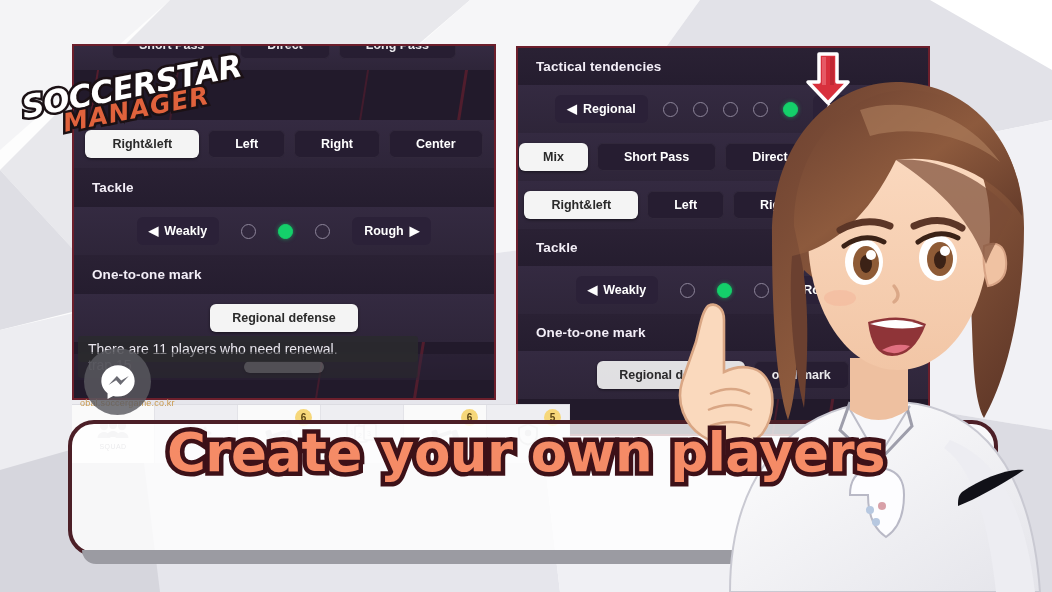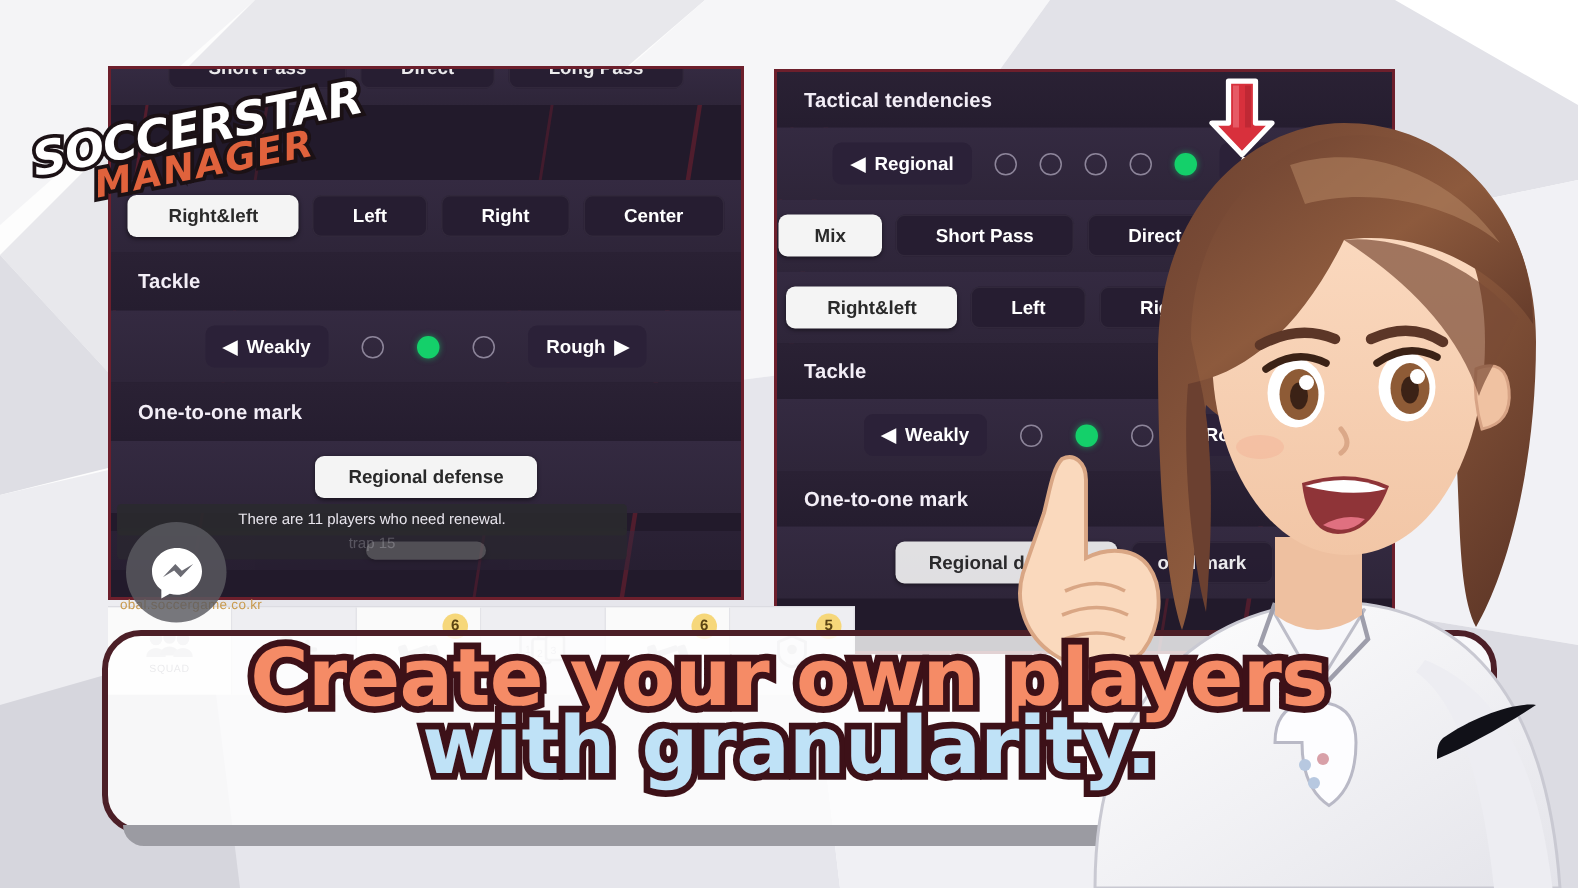--- a/index.html
+++ b/index.html
@@ -66,24 +66,23 @@
   }
   .dot.on { background:#14d06a; border-color:#14d06a; box-shadow:0 0 4px rgba(20,208,106,.6); }
 
   
   .cue-arrow { position:absolute; z-index:6; width:46px; height:54px; }
 
   
   .toast {
     position:absolute; z-index:8;
     background:rgba(42,42,46,.88);
-    color:#e9e6ee; font-size:10px;
+    color:#e9e6ee; font-size:14px;
     padding:5px 10px; border-radius:3px;
     white-space:nowrap;
-    text-align:center;
   }
   .toast.dim { color:rgba(233,230,238,.25); }
 
   
   .messenger {
     position:absolute; z-index:9; width:67px; height:67px;
     border-radius:50%; background:rgba(90,90,96,.82);
     display:flex; align-items:center; justify-content:center;
   }
 
@@ -475,19 +474,18 @@
            C92 150 62 150 44 138 C26 126 18 104 24 84 L38 44 C42 28 44 14 50 8 Z" fill="#fad9bd" stroke="#d9a684" stroke-width="2.6"></path>
   <path d="M52 96 q22-10 40 0" stroke="#d9a684" stroke-width="2.4" fill="none"></path>
   <path d="M50 112 q24-10 44 0" stroke="#d9a684" stroke-width="2.4" fill="none"></path>
   <path d="M52 128 q22-8 40 0" stroke="#d9a684" stroke-width="2.4" fill="none"></path>
 </svg>
 
 <div id="headline-plate" style="left:68px; top:420px; width:930px; height:136px;"></div>
 
 <div id="headline" style="left:0; top:428px;">
   <span class="hl hl1 nocl">Create your own players</span>
-  <span class="hl hl2 nocl">with granularity.</span>
 </div>
 
 <div id="logo" style="left:22px; top:72px;">
   <span class="l1 nocl">SOCCERSTAR</span>
   <span class="l2 nocl">MANAGER</span>
 </div>
 
 </body></html>

